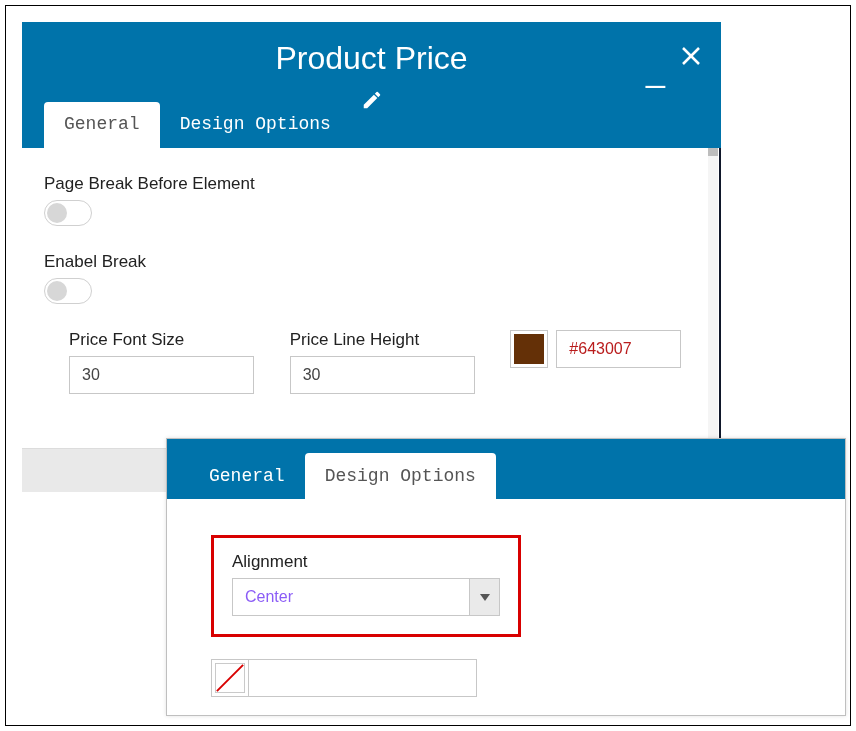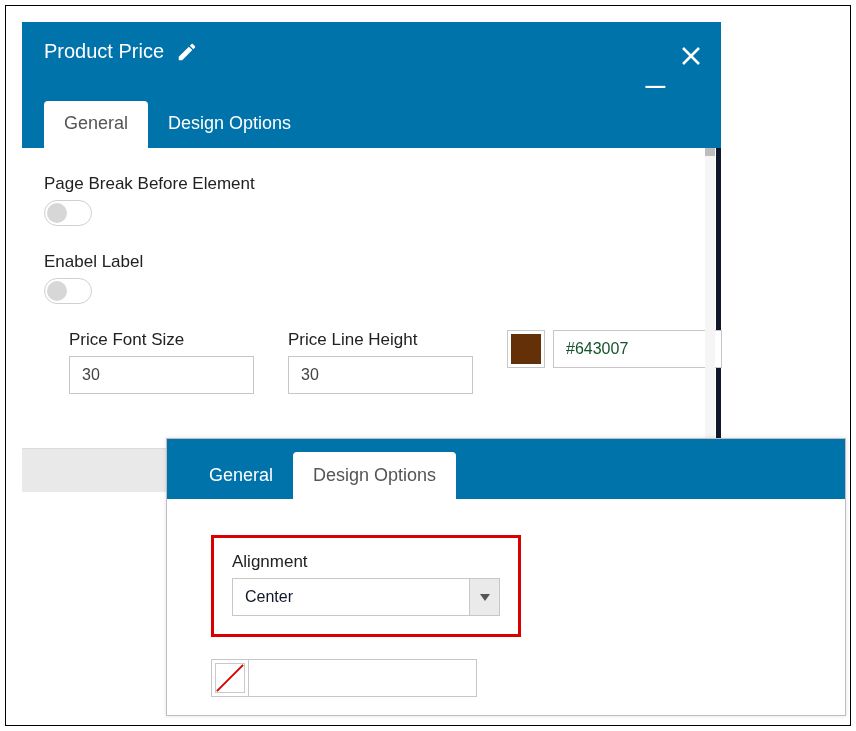--- a/index.html
+++ b/index.html
@@ -29,22 +29,23 @@
   .dialog-header {
     background: #0073aa;
     color: #fff;
     padding: 18px 22px 0 22px;
     position: relative;
     height: 126px;
   }
   .dialog1 .dialog-header { height: 126px; }
   .title-row {
     display: flex; align-items: center; gap: 12px;
-    font-size: 20px;
+    font-size: 32px;
     font-weight: 400;
+    flex-direction: column;
   }
   .edit-icon svg { width: 22px; height: 22px; fill: #fff; display:block; }
   .close-icon, .min-icon {
     position: absolute; top: 22px; cursor: pointer;
     color: #fff; font-size: 30px; line-height: 1;
   }
   .close-icon { right: 18px; }
   .min-icon { right: 56px; top: 30px; font-size: 34px; }
   .close-icon svg { width:24px; height:24px; stroke:#fff; stroke-width:2.5; fill:none; display:block; }
 
@@ -52,35 +53,36 @@
     position: absolute;
     left: 22px; bottom: 0;
     display: flex;
     align-items: flex-end;
   }
   .tab {
     padding: 12px 20px 14px 20px;
     font-size: 18px;
     color: #fff;
     cursor: pointer;
+    font-family: Liberation Mono, monospace;
   }
   .tab.active {
     background: #fff;
     color: #555;
     border-radius: 4px 4px 0 0;
   }
 
   .dialog-body {
     position: relative;
     padding: 26px 22px 22px 22px;
     background: #fff;
   }
   .dialog1 .dialog-body {
     height: 300px;
-    border-right: 5px solid #0f172a;
+    border-right: 2px solid #0f172a;
   }
   .scrollbar-track {
     position: absolute;
     right: 1px; top: 0; bottom: 0;
     width: 10px;
     background: #f5f5f5;
   }
   .scrollbar-thumb-top {
     position: absolute; top:0; left:0; right:0;
     height: 8px; background: #bdbdbd;
@@ -130,24 +132,24 @@
     width: 38px; height: 38px;
     border: 1px solid #c7c7c7;
     padding: 3px;
     background: #fff;
     display:flex;
   }
   .swatch-inner {
     flex:1;
   }
   .color-input {
-    width: 169px; height: 38px;
+    width: 125px; height: 38px;
     border: 1px solid #c7c7c7;
     padding: 8px 12px;
-    font-size: 16px; color:#14532d;
+    font-size: 16px; color:#b91c1c;
     background:#fff;
   }
 
   .dialog1-footer {
     height: 44px;
     background: #e9e9e9;
     border-top: 1px solid #dcdcdc;
   }
   .dialog1-footer-inner{
     width:145px; height:100%;
@@ -188,21 +190,21 @@
   .select-wrap {
     display: flex;
     border: 1px solid #c7c7c7;
     width: 268px; height: 38px;
     background:#fff;
   }
   .select-value {
     flex: 1;
     padding: 0 12px;
     display: flex; align-items: center;
-    font-size: 16px; color: #0f172a;
+    font-size: 16px; color: #8b5cf6;
   }
   .select-btn {
     width: 30px;
     background: #eaeaea;
     border-left: 1px solid #c7c7c7;
     display:flex; align-items:center; justify-content:center;
   }
   .tri-down {
     width:0; height:0;
     border-left:5px solid transparent;
@@ -275,21 +277,21 @@
     <div class="dialog-body">
       <div class="scrollbar-track">
         <div class="scrollbar-thumb-top"></div>
       </div>
 
       <div class="control-label">Page Break Before Element</div>
       <div class="toggle">
         <div class="knob"></div>
       </div>
 
-      <div class="control-label">Enabel Label</div>
+      <div class="control-label">Enabel Break</div>
       <div class="toggle">
         <div class="knob"></div>
       </div>
 
       <div class="field-row">
         <div class="field-col">
           <div class="control-label">Price Font Size</div>
           <input class="text-input" value="30" style="">
         </div>
         <div class="field-col">

